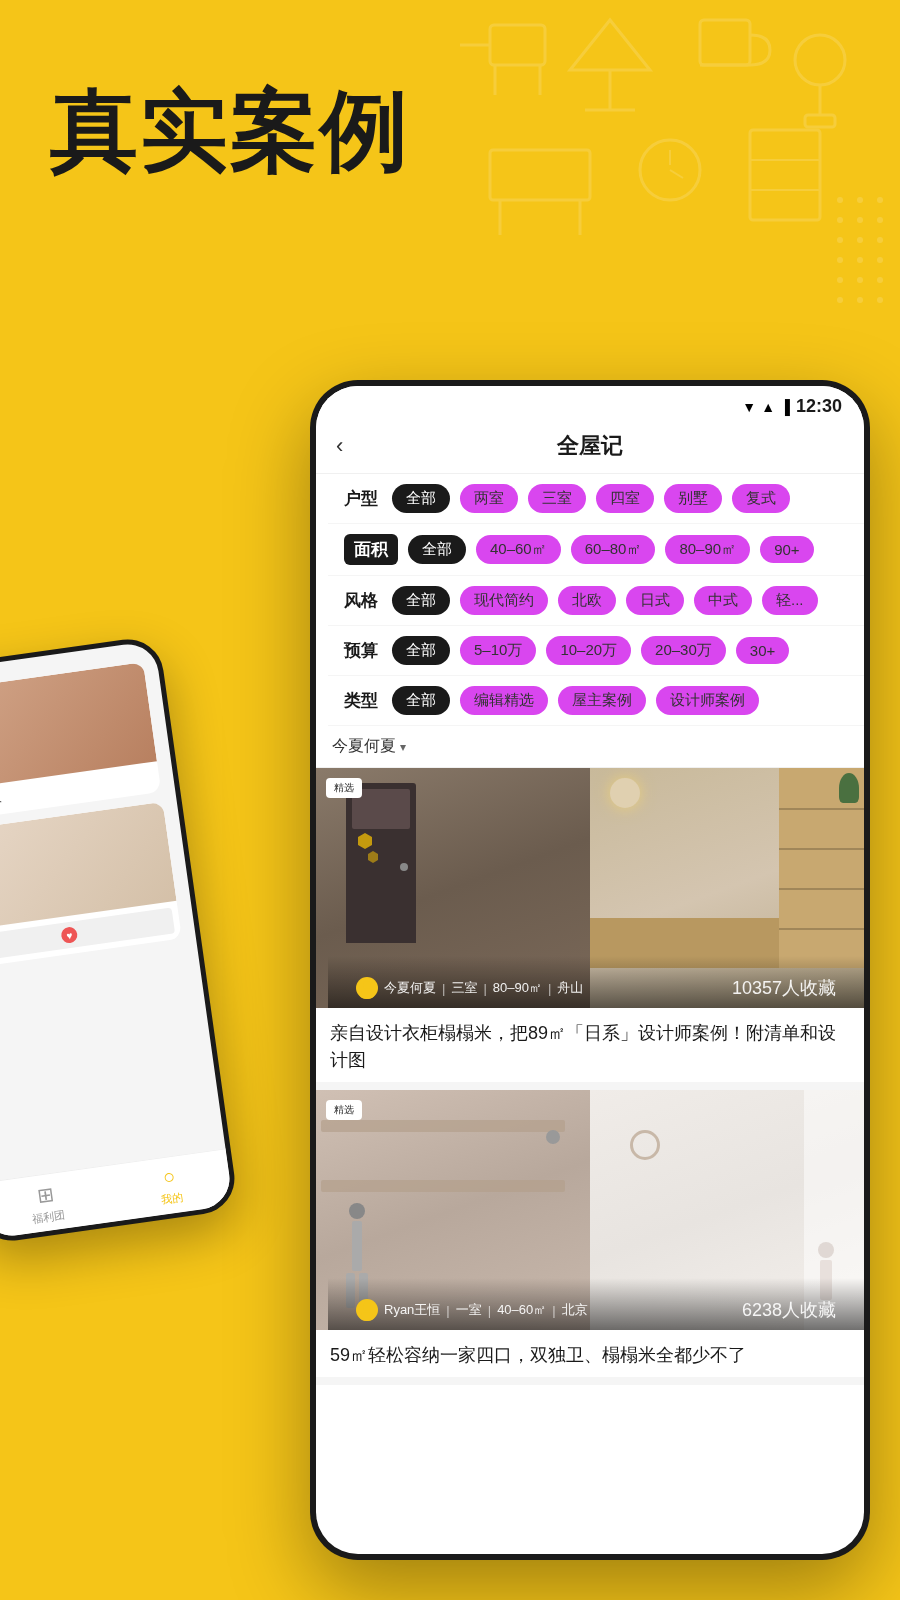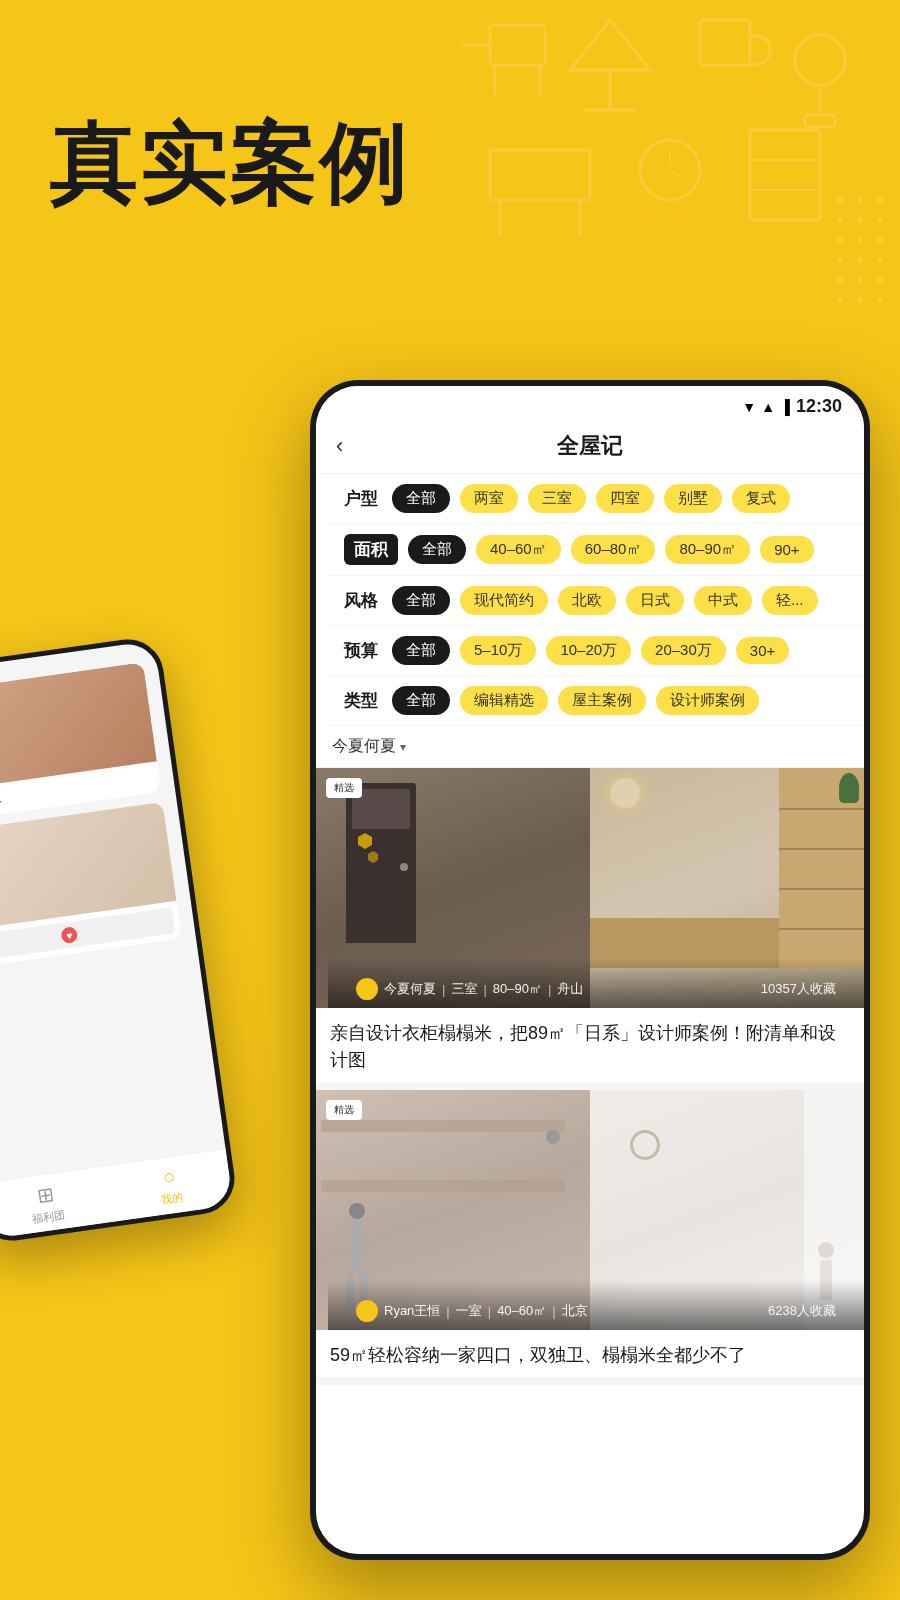--- a/index.html
+++ b/index.html
@@ -19,21 +19,20 @@
       height: 1000px;
       background: #F5C518;
       overflow: hidden;
     }
 
     
     .hero-text {
       position: absolute;
       top: 80px;
       left: 50px;
-      margin-top: 32px;
     }
     .hero-text h1 {
       font-size: 88px;
       font-weight: 900;
       color: #1a1a1a;
       line-height: 1.15;
       letter-spacing: 2px;
     }
 
     
@@ -139,21 +138,21 @@
       white-space: nowrap;
       cursor: pointer;
     }
 
     .filter-tag.active {
       background: #1a1a1a;
       color: #fff;
     }
 
     .filter-tag.outline {
-      background: #fde047;
+      background: #d946ef;
       color: #333;
     }
 
     
     .region-selector {
       padding: 10px 16px;
       display: flex;
       align-items: center;
       gap: 4px;
       background: #fff;
@@ -264,21 +263,21 @@
       font-size: 13px;
       color: rgba(255,255,255,0.92);
     }
 
     .meta-separator {
       color: rgba(255,255,255,0.6);
       font-size: 13px;
     }
 
     .card-saves {
-      font-size: 13px;
+      font-size: 18px;
       color: rgba(255,255,255,0.9);
     }
 
     .card-title {
       padding: 12px 14px 8px;
       font-size: 18px;
       font-weight: 500;
       color: #1a1a1a;
       line-height: 1.5;
     }

